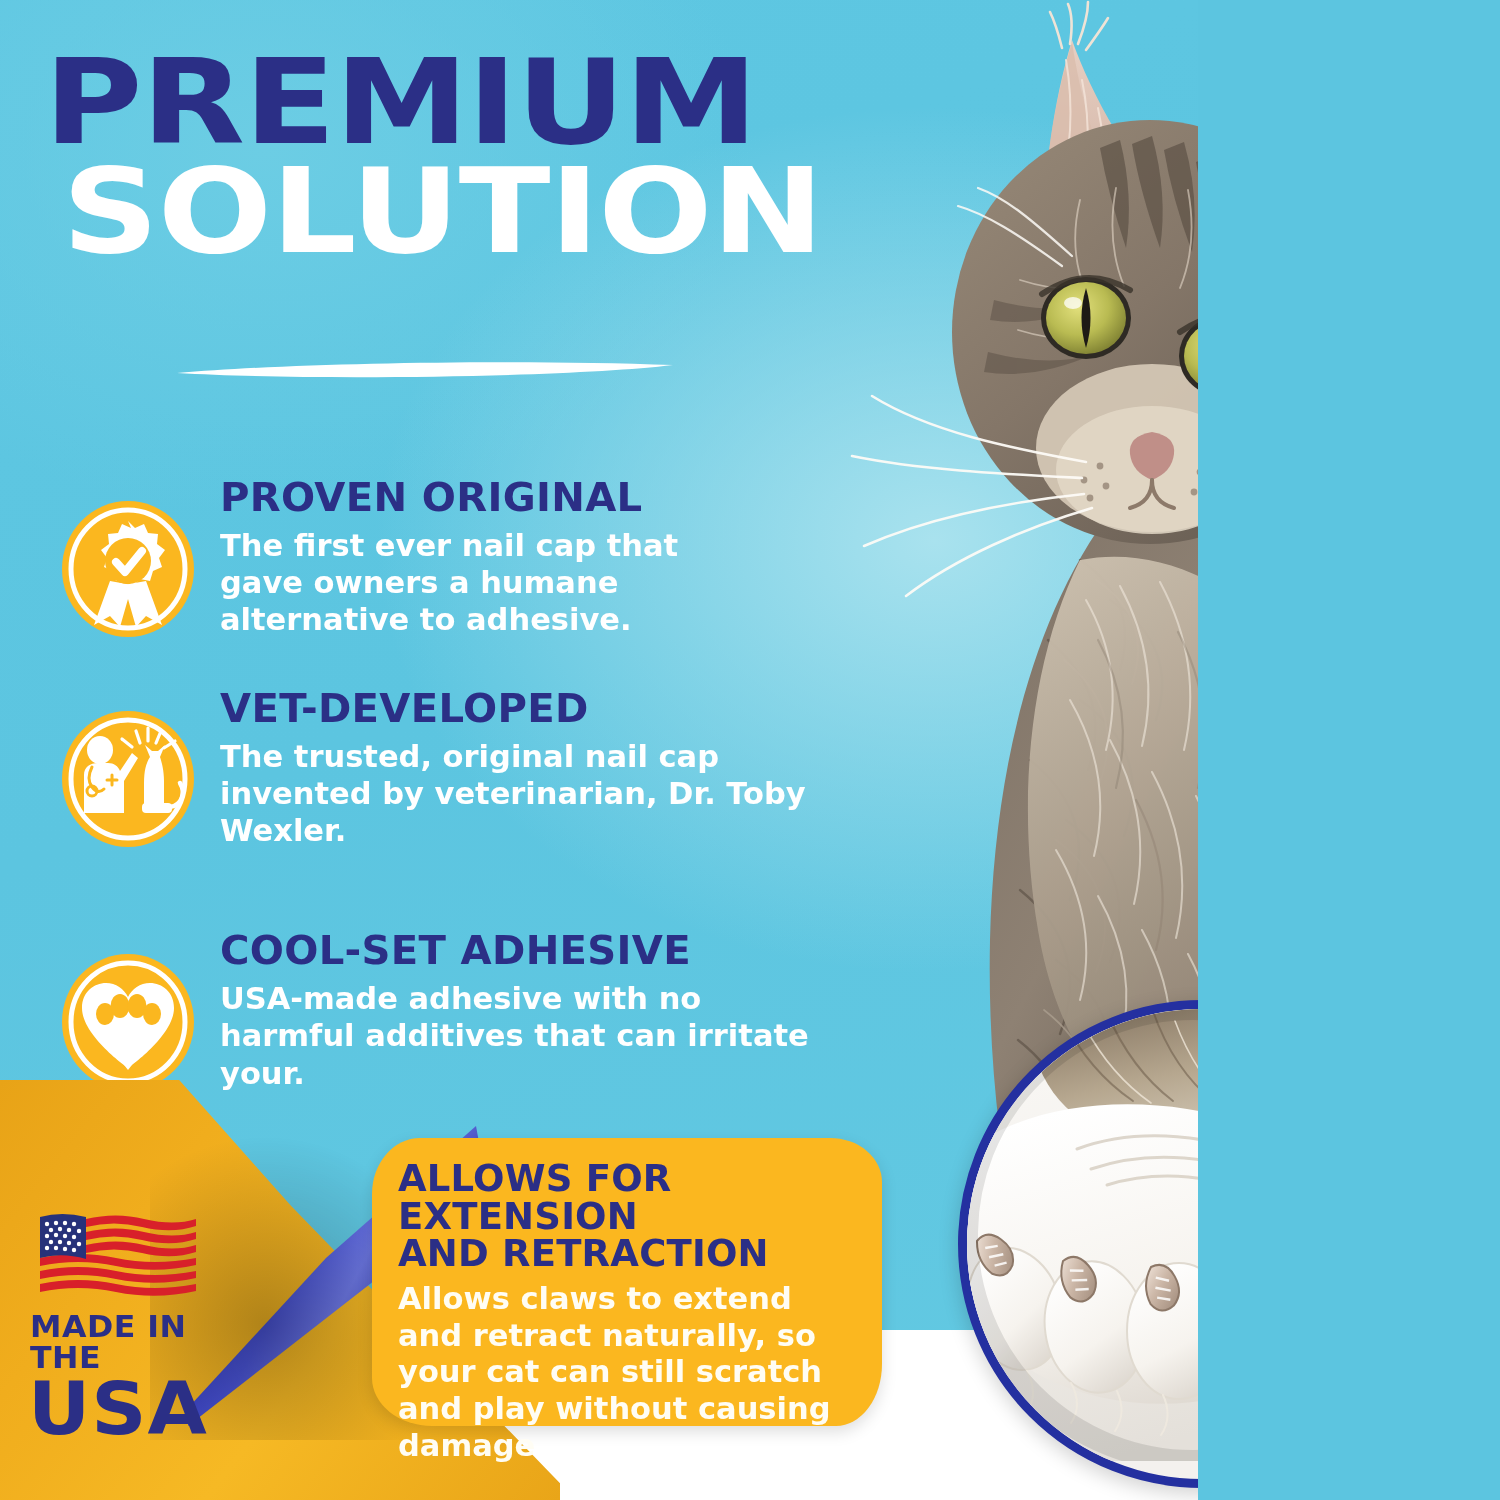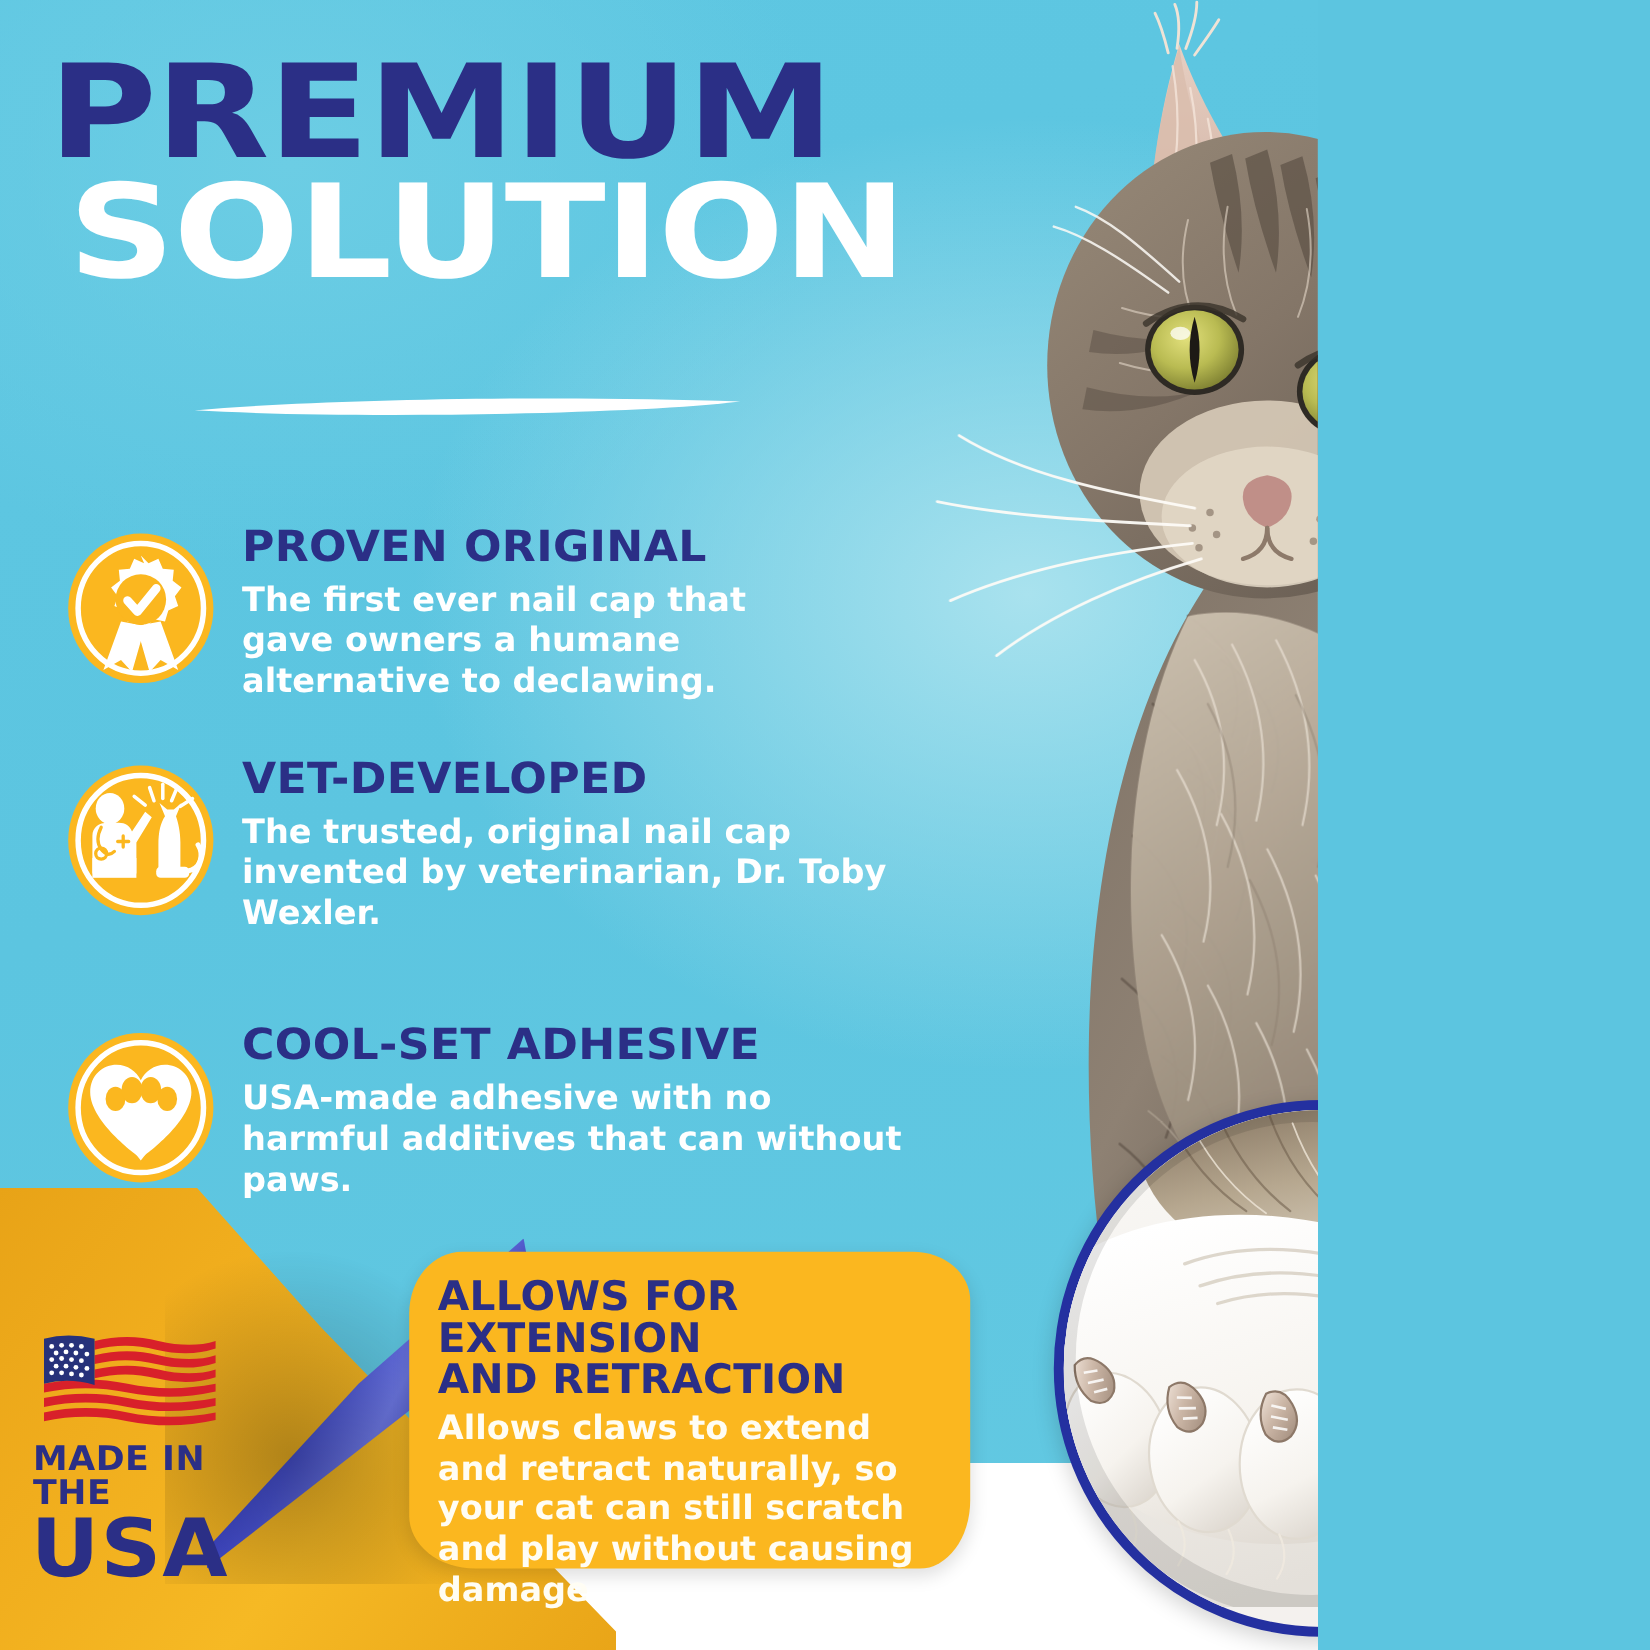--- a/index.html
+++ b/index.html
@@ -38,21 +38,21 @@
   .hl-solution{
     font-size:118px;color:#ffffff;margin-top:8px;margin-left:18px;
     transform:scaleX(1.14);transform-origin:left center;
   }
   .divider{
     position:absolute;left:175px;top:360px;width:500px;height:22px;
   }
 
   
   .features{position:absolute;left:58px;top:468px;width:790px;}
-  .feature{display:flex;align-items:center;margin-bottom:40px;}
+  .feature{display:flex;align-items:flex-end;margin-bottom:40px;}
   .f-icon{
     flex:0 0 auto;width:140px;height:140px;margin-right:22px;position:relative;
   }
   .f-body{padding-top:10px;}
   .f-title{
     font-size:39px;font-weight:bold;color:#2b2f86;letter-spacing:.3px;
     text-transform:uppercase;line-height:1;margin:0 0 10px 0;
     transform:scaleX(1.03);transform-origin:left center;
   }
   .f-text{
@@ -416,21 +416,21 @@
           <path d="M52,82 L36,126 L52,117 L62,128 L74,86 Z" fill="#ffffff"></path>
           <path d="M88,82 L104,126 L88,117 L78,128 L66,86 Z" fill="#ffffff"></path>
 
           <path d="M70,22 l7,7 9,-4 4,9 10,1 -1,10 8,6 -6,8 3,9 -9,4 -3,10 -10,-2 -7,7 -7,-7 -10,2 -3,-10 -9,-4 3,-9 -6,-8 8,-6 -1,-10 10,-1 4,-9 9,4 Z" fill="#ffffff"></path>
           <circle cx="70" cy="62" r="23" fill="#fbb71f"></circle>
           <path d="M58,63 l9,10 17,-21" stroke="#ffffff" stroke-width="8" fill="none" stroke-linecap="round" stroke-linejoin="round"></path>
         </svg>
       </div>
       <div class="f-body">
         <p class="f-title">PROVEN ORIGINAL</p>
-        <p class="f-text">The first ever nail cap that gave owners a humane alternative to declawing.</p>
+        <p class="f-text">The first ever nail cap that gave owners a humane alternative to adhesive.</p>
       </div>
     </div>
 
     <div class="feature">
       <div class="f-icon">
         <svg viewBox="0 0 140 140" width="140" height="140">
           <ellipse cx="70" cy="70" rx="66" ry="68" fill="#fbb71f"></ellipse>
           <ellipse cx="70" cy="70" rx="57" ry="59" fill="none" stroke="#ffffff" stroke-width="5"></ellipse>
 
           <ellipse cx="42" cy="41" rx="13" ry="14" fill="#ffffff"></ellipse>
@@ -474,21 +474,21 @@
                    C104,31 116,40 116,56 C116,84 70,116 70,116 Z" fill="#ffffff"></path>
           <ellipse cx="47" cy="62" rx="9" ry="11" fill="#fbb71f"></ellipse>
           <ellipse cx="62" cy="54" rx="9.5" ry="12" fill="#fbb71f"></ellipse>
           <ellipse cx="79" cy="54" rx="9.5" ry="12" fill="#fbb71f"></ellipse>
           <ellipse cx="94" cy="62" rx="9" ry="11" fill="#fbb71f"></ellipse>
           <path d="M70,118 C58,104 56,92 60,84 C64,76 76,76 80,84 C84,92 82,104 70,118 Z" fill="#ffffff"></path>
         </svg>
       </div>
       <div class="f-body">
         <p class="f-title">COOL-SET ADHESIVE</p>
-        <p class="f-text">USA-made adhesive with no harmful additives that can without paws.</p>
+        <p class="f-text">USA-made adhesive with no harmful additives that can irritate your.</p>
       </div>
     </div>
   </div>
 
   <div class="white-page"></div>
   <svg style="position:absolute;left:120px;bottom:0;width:1000px;height:260px" viewBox="0 0 1000 260">
     <path d="M0,260 L0,160 C140,96 300,118 460,140 C620,162 800,150 1000,96 L1000,260 Z" fill="#ffffff"></path>
   </svg>
   <div class="peel-gold"></div>
   <div class="peel-curl"></div>

